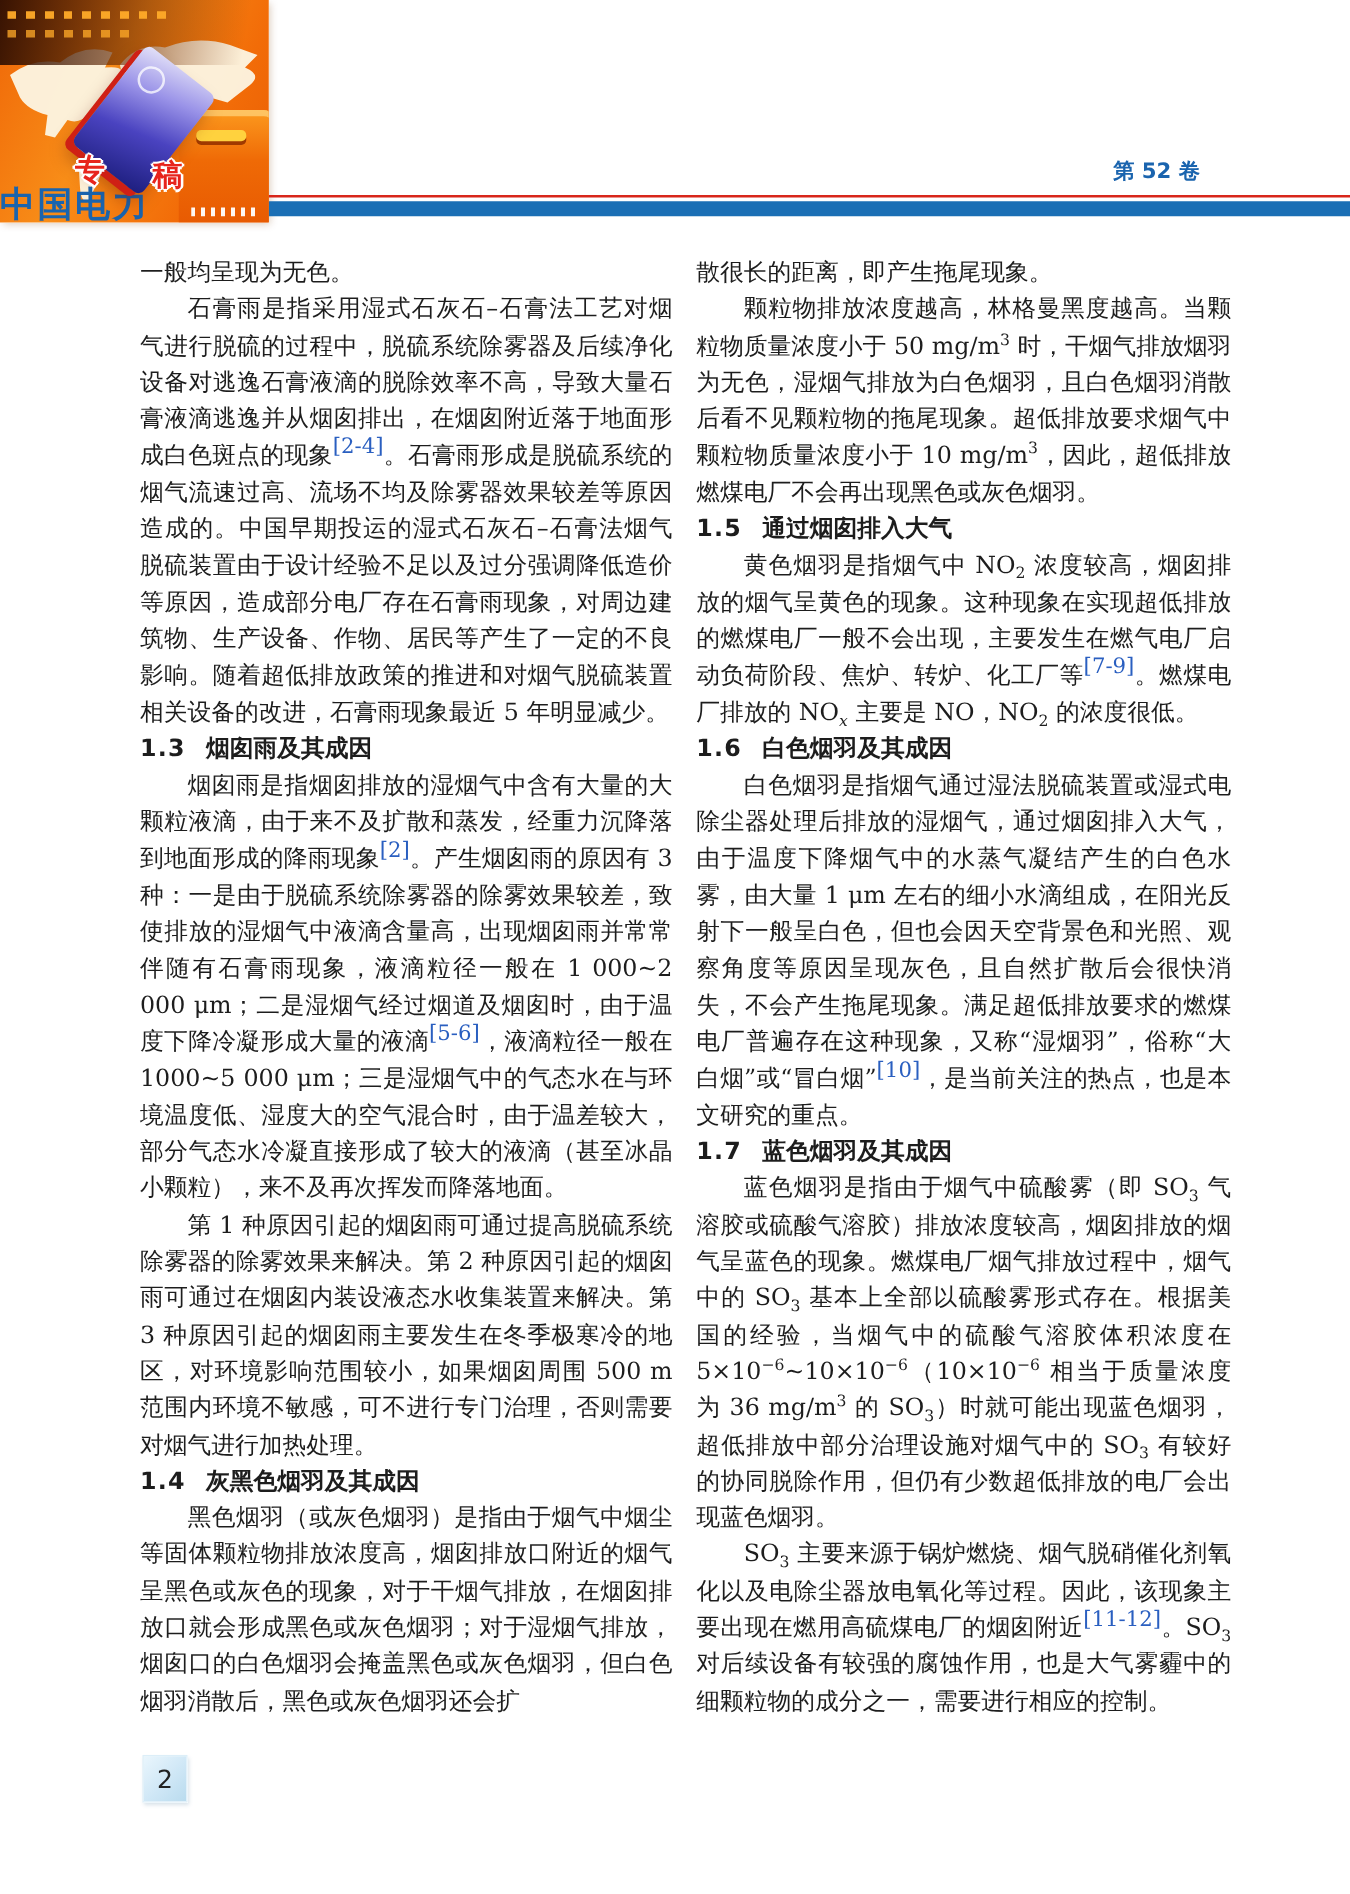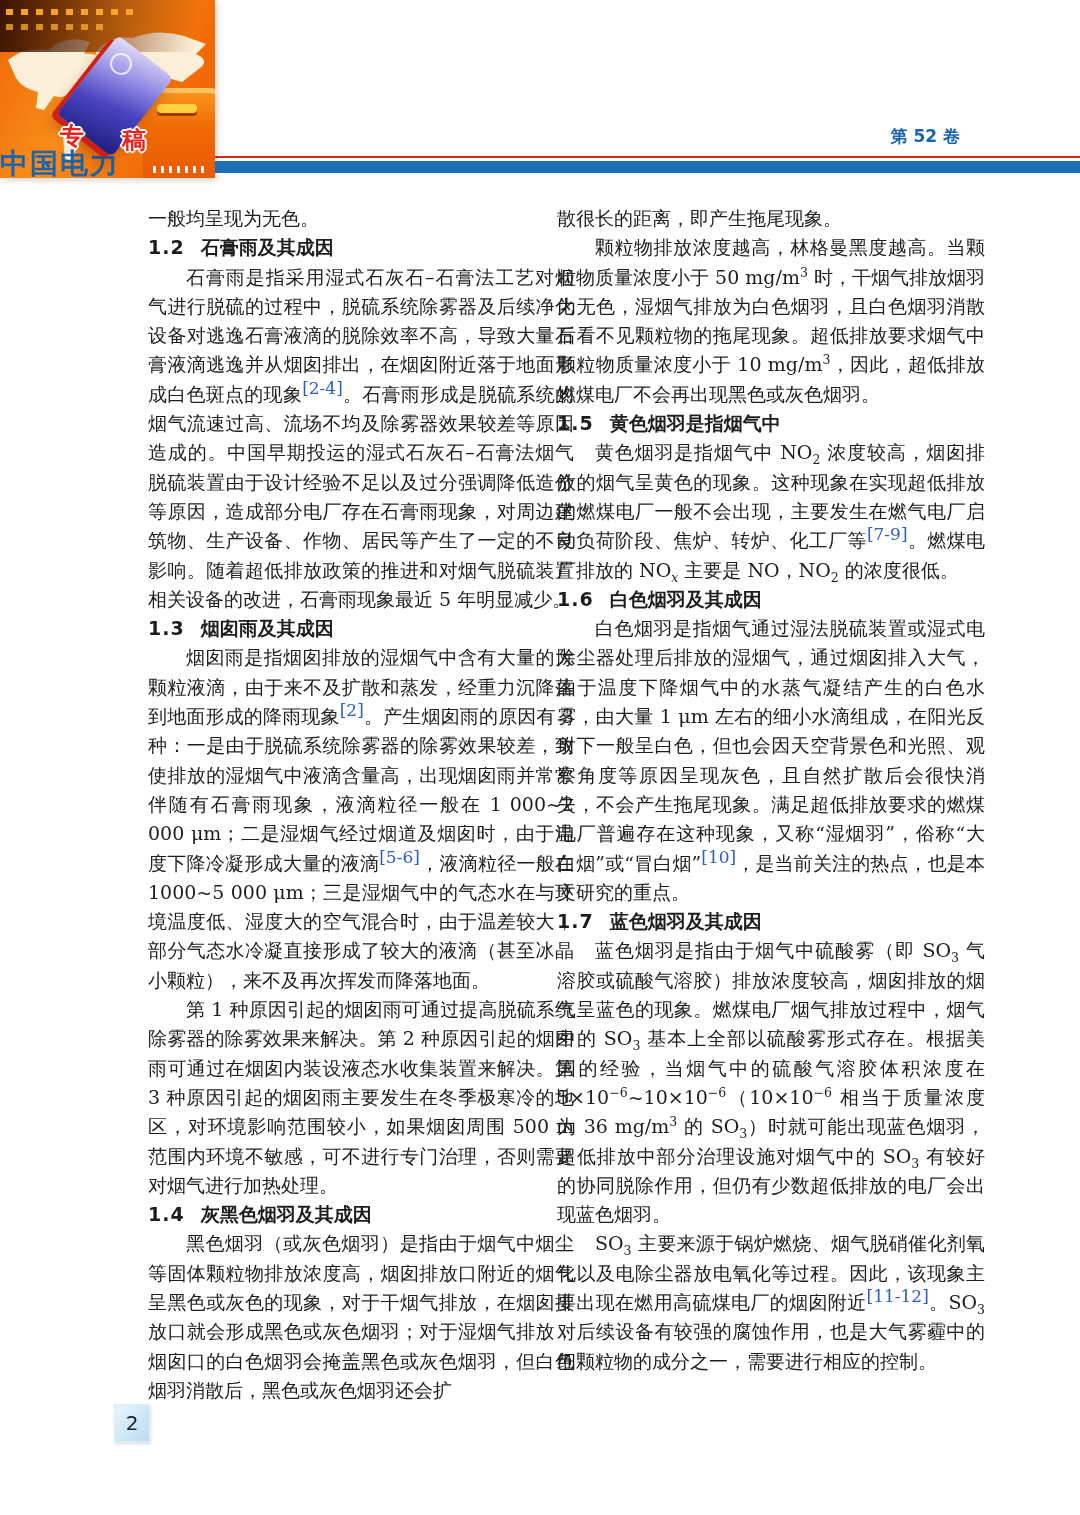--- a/index.html
+++ b/index.html
@@ -46,21 +46,21 @@
        font-size:28px;letter-spacing:2px;color:var(--blue);margin-top:32px;}
   .volume{position:absolute;top:125px;right:120px;
        font-family:"DejaVu Sans","Liberation Sans",sans-serif;font-weight:bold;
        font-size:17px;color:var(--blue);}
   .rule-red{position:absolute;left:215px;right:0;top:156px;height:2px;background:var(--red);}
   .rule-blue{position:absolute;left:215px;right:0;top:161px;height:12px;background:var(--bar-blue);}
 
   
   .col{position:absolute;top:204px;font-size:19px;line-height:29.3px;text-align:justify;
        overflow-wrap:break-word;color:#1d1d1d;}
-  #col-left{left:112px;width:426px;margin-left:36px;}
+  #col-left{left:112px;width:426px;}
   #col-right{left:557px;width:428px;}
   .flow-para{margin:0;text-indent:2em;}
   .flow-para.no-indent{text-indent:0;}
   .flow-heading{font-family:"DejaVu Sans","Liberation Sans",sans-serif;font-weight:bold;font-size:19px;}
   .h-num{margin-right:.85em;letter-spacing:1px;}
   sub,sup{line-height:0;font-size:12.5px;}
   sup.ref{color:var(--ref-blue);font-size:17px;}
   sub.it{font-style:italic;}
 
   
@@ -94,32 +94,31 @@
     <div class="art-char art-char-right">稿</div>
   </div>
 
   <div class="journal-title">中国电力</div>
   <div class="volume">第 52 卷</div>
   <div class="rule-red"></div>
   <div class="rule-blue"></div>
 
   <div class="col" id="col-left">
       <p class="flow-para no-indent"><span>一般均呈现为无色。</span></p>
-      <div class="flow-heading"><span class="h-num">1.2</span><span class="h-title">石膏雨及其成因</span></div>
       <p class="flow-para"><span>石膏雨是指采用湿式石灰石–石膏法工艺对烟气进行脱硫的过程中，脱硫系统除雾器及后续净化设备对逃逸石膏液滴的脱除效率不高，导致大量石膏液滴逃逸并从烟囱排出，在烟囱附近落于地面形成白色斑点的现象</span><sup class="ref">[2-4]</sup><span>。石膏雨形成是脱硫系统的烟气流速过高、流场不均及除雾器效果较差等原因造成的。中国早期投运的湿式石灰石–石膏法烟气脱硫装置由于设计经验不足以及过分强调降低造价等原因，造成部分电厂存在石膏雨现象，对周边建筑物、生产设备、作物、居民等产生了一定的不良影响。随着超低排放政策的推进和对烟气脱硫装置相关设备的改进，石膏雨现象最近 5 年明显减少。</span></p>
       <div class="flow-heading"><span class="h-num">1.3</span><span class="h-title">烟囱雨及其成因</span></div>
       <p class="flow-para"><span>烟囱雨是指烟囱排放的湿烟气中含有大量的大颗粒液滴，由于来不及扩散和蒸发，经重力沉降落到地面形成的降雨现象</span><sup class="ref">[2]</sup><span>。产生烟囱雨的原因有 3 种：一是由于脱硫系统除雾器的除雾效果较差，致使排放的湿烟气中液滴含量高，出现烟囱雨并常常伴随有石膏雨现象，液滴粒径一般在 1 000~2 000 μm；二是湿烟气经过烟道及烟囱时，由于温度下降冷凝形成大量的液滴</span><sup class="ref">[5-6]</sup><span>，液滴粒径一般在 1000~5 000 μm；三是湿烟气中的气态水在与环境温度低、湿度大的空气混合时，由于温差较大，部分气态水冷凝直接形成了较大的液滴（甚至冰晶小颗粒），来不及再次挥发而降落地面。</span></p>
       <p class="flow-para"><span>第 1 种原因引起的烟囱雨可通过提高脱硫系统除雾器的除雾效果来解决。第 2 种原因引起的烟囱雨可通过在烟囱内装设液态水收集装置来解决。第 3 种原因引起的烟囱雨主要发生在冬季极寒冷的地区，对环境影响范围较小，如果烟囱周围 500 m 范围内环境不敏感，可不进行专门治理，否则需要对烟气进行加热处理。</span></p>
       <div class="flow-heading"><span class="h-num">1.4</span><span class="h-title">灰黑色烟羽及其成因</span></div>
       <p class="flow-para"><span>黑色烟羽（或灰色烟羽）是指由于烟气中烟尘等固体颗粒物排放浓度高，烟囱排放口附近的烟气呈黑色或灰色的现象，对于干烟气排放，在烟囱排放口就会形成黑色或灰色烟羽；对于湿烟气排放，烟囱口的白色烟羽会掩盖黑色或灰色烟羽，但白色烟羽消散后，黑色或灰色烟羽还会扩</span></p>
     </div>
   <div class="col" id="col-right">
       <p class="flow-para no-indent"><span>散很长的距离，即产生拖尾现象。</span></p>
       <p class="flow-para"><span>颗粒物排放浓度越高，林格曼黑度越高。当颗粒物质量浓度小于 50 mg/m</span><sup>3</sup><span> 时，干烟气排放烟羽为无色，湿烟气排放为白色烟羽，且白色烟羽消散后看不见颗粒物的拖尾现象。超低排放要求烟气中颗粒物质量浓度小于 10 mg/m</span><sup>3</sup><span>，因此，超低排放燃煤电厂不会再出现黑色或灰色烟羽。</span></p>
-      <div class="flow-heading"><span class="h-num">1.5</span><span class="h-title">黄色烟羽是指烟气中</span></div>
+      <div class="flow-heading"><span class="h-num">1.5</span><span class="h-title">通过烟囱排入大气</span></div>
       <p class="flow-para"><span>黄色烟羽是指烟气中 NO</span><sub>2</sub><span> 浓度较高，烟囱排放的烟气呈黄色的现象。这种现象在实现超低排放的燃煤电厂一般不会出现，主要发生在燃气电厂启动负荷阶段、焦炉、转炉、化工厂等</span><sup class="ref">[7-9]</sup><span>。燃煤电厂排放的 NO</span><sub class="it">x</sub><span> 主要是 NO，NO</span><sub>2</sub><span> 的浓度很低。</span></p>
       <div class="flow-heading"><span class="h-num">1.6</span><span class="h-title">白色烟羽及其成因</span></div>
       <p class="flow-para"><span>白色烟羽是指烟气通过湿法脱硫装置或湿式电除尘器处理后排放的湿烟气，通过烟囱排入大气，由于温度下降烟气中的水蒸气凝结产生的白色水雾，由大量 1 μm 左右的细小水滴组成，在阳光反射下一般呈白色，但也会因天空背景色和光照、观察角度等原因呈现灰色，且自然扩散后会很快消失，不会产生拖尾现象。满足超低排放要求的燃煤电厂普遍存在这种现象，又称“湿烟羽”，俗称“大白烟”或“冒白烟”</span><sup class="ref">[10]</sup><span>，是当前关注的热点，也是本文研究的重点。</span></p>
       <div class="flow-heading"><span class="h-num">1.7</span><span class="h-title">蓝色烟羽及其成因</span></div>
       <p class="flow-para"><span>蓝色烟羽是指由于烟气中硫酸雾（即 SO</span><sub>3</sub><span> 气溶胶或硫酸气溶胶）排放浓度较高，烟囱排放的烟气呈蓝色的现象。燃煤电厂烟气排放过程中，烟气中的 SO</span><sub>3</sub><span> 基本上全部以硫酸雾形式存在。根据美国的经验，当烟气中的硫酸气溶胶体积浓度在 5×10</span><sup>−6</sup><span>~10×10</span><sup>−6</sup><span>（10×10</span><sup>−6</sup><span> 相当于质量浓度为 36 mg/m</span><sup>3</sup><span> 的 SO</span><sub>3</sub><span>）时就可能出现蓝色烟羽，超低排放中部分治理设施对烟气中的 SO</span><sub>3</sub><span> 有较好的协同脱除作用，但仍有少数超低排放的电厂会出现蓝色烟羽。</span></p>
       <p class="flow-para"><span>SO</span><sub>3</sub><span> 主要来源于锅炉燃烧、烟气脱硝催化剂氧化以及电除尘器放电氧化等过程。因此，该现象主要出现在燃用高硫煤电厂的烟囱附近</span><sup class="ref">[11-12]</sup><span>。SO</span><sub>3</sub><span> 对后续设备有较强的腐蚀作用，也是大气雾霾中的细颗粒物的成分之一，需要进行相应的控制。</span></p>
     </div>
 
   <div class="page-num">2</div>
 

